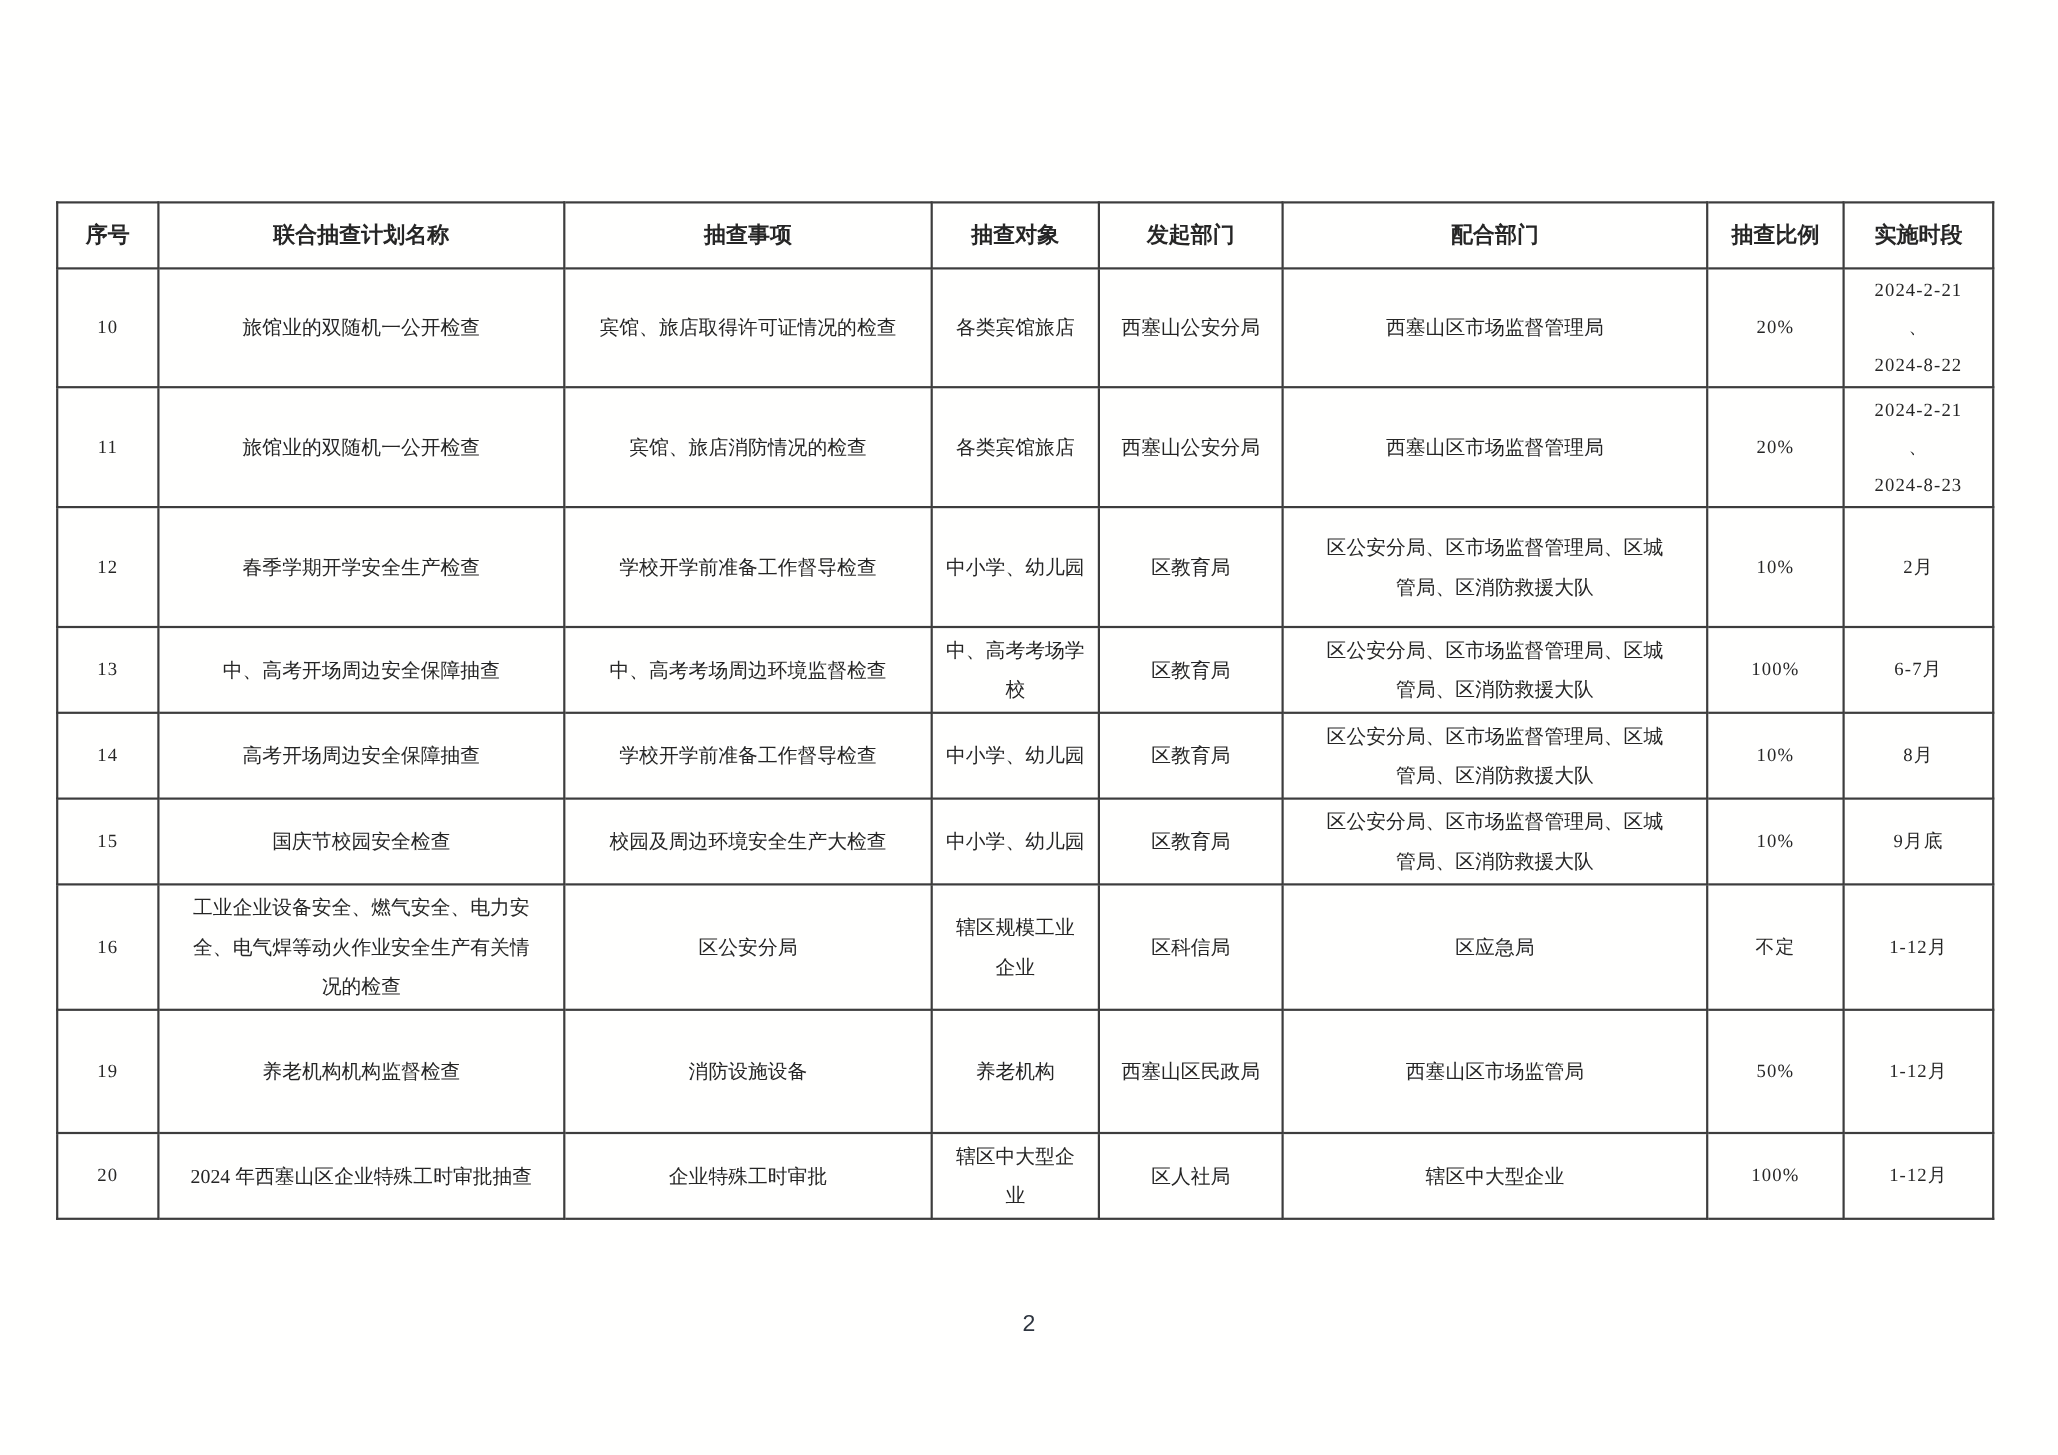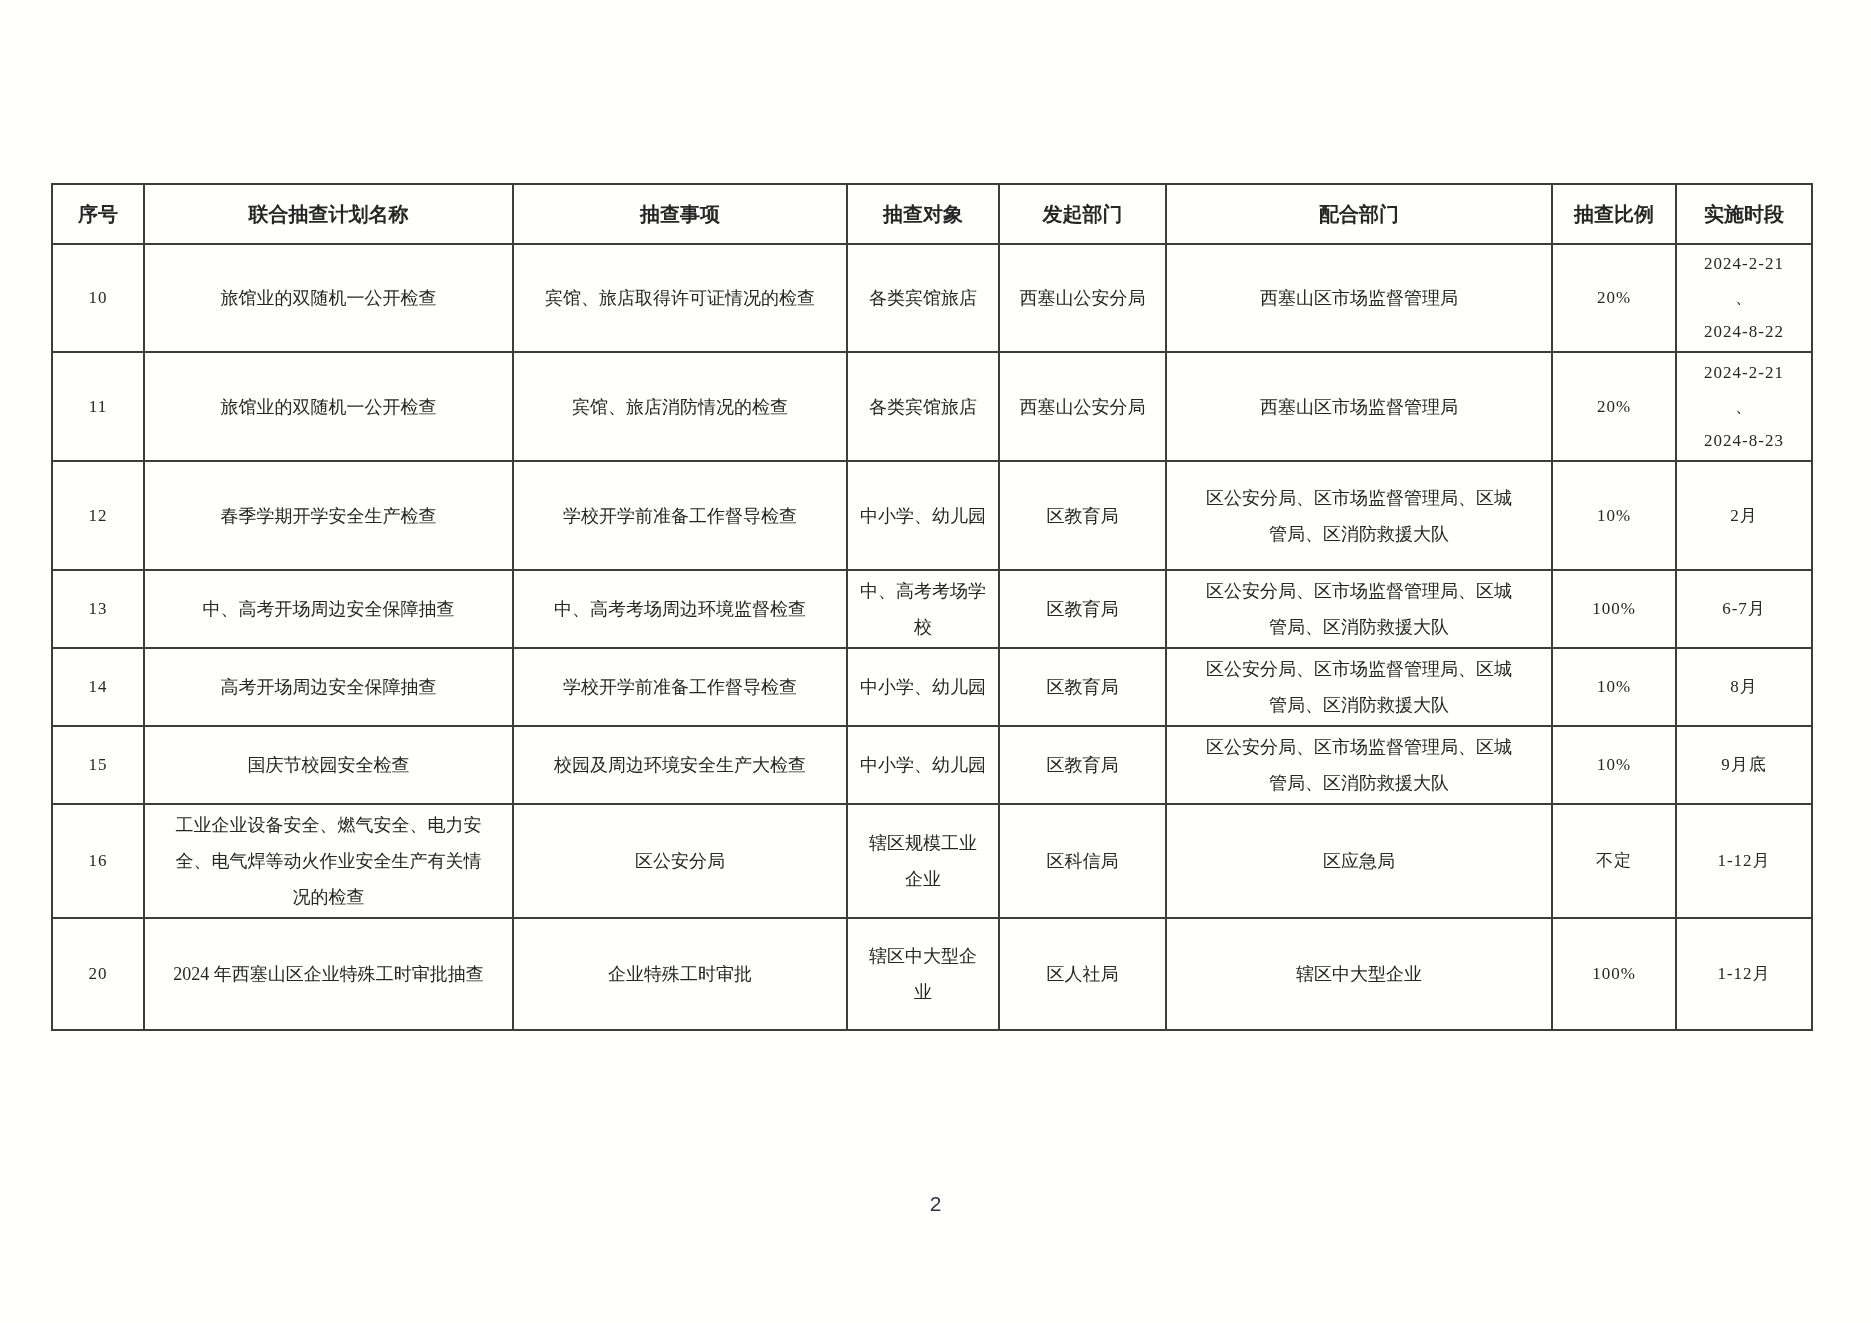--- a/index.html
+++ b/index.html
@@ -152,20 +152,30 @@
 况的检查</td>
           <td class="c2">区公安分局</td>
           <td class="c3">辖区规模工业
 企业</td>
           <td class="c4">区科信局</td>
           <td class="c5">区应急局</td>
           <td class="c6">不定</td>
           <td class="c7">1-12月</td>
         </tr>
         <tr>
+          <td class="c0">19</td>
+          <td class="c1">养老机构机构监督检查</td>
+          <td class="c2">消防设施设备</td>
+          <td class="c3">养老机构</td>
+          <td class="c4">西塞山区民政局</td>
+          <td class="c5">西塞山区市场监管局</td>
+          <td class="c6">50%</td>
+          <td class="c7">1-12月</td>
+        </tr>
+        <tr>
           <td class="c0">20</td>
           <td class="c1">2024 年西塞山区企业特殊工时审批抽查</td>
           <td class="c2">企业特殊工时审批</td>
           <td class="c3">辖区中大型企
 业</td>
           <td class="c4">区人社局</td>
           <td class="c5">辖区中大型企业</td>
           <td class="c6">100%</td>
           <td class="c7">1-12月</td>
         </tr>

